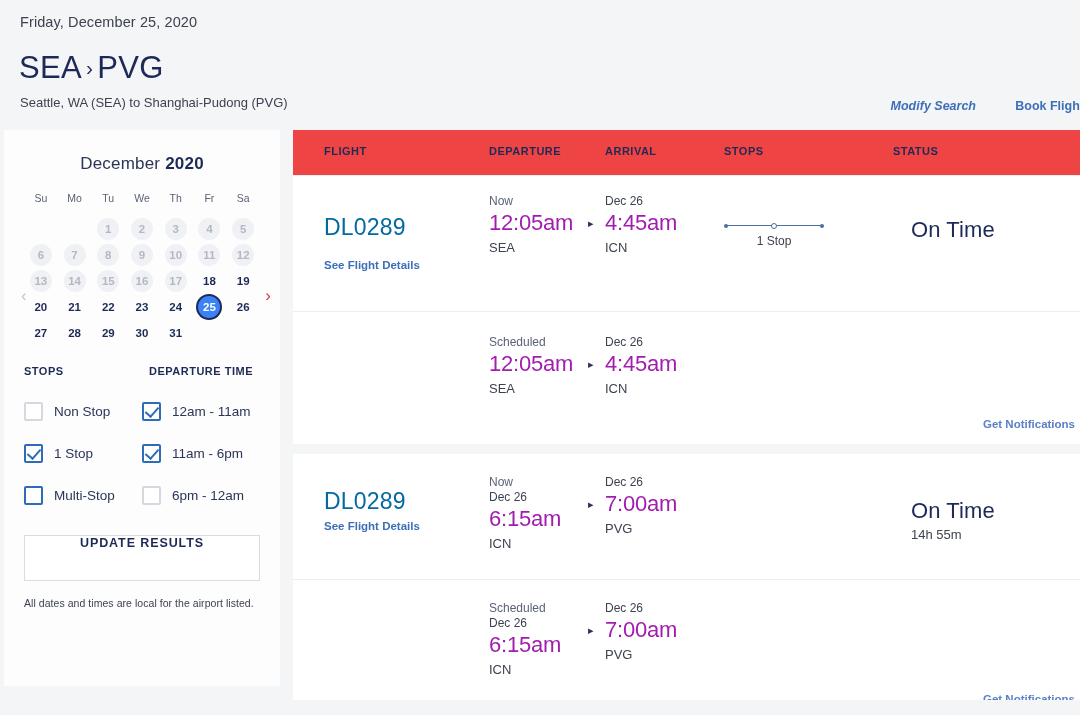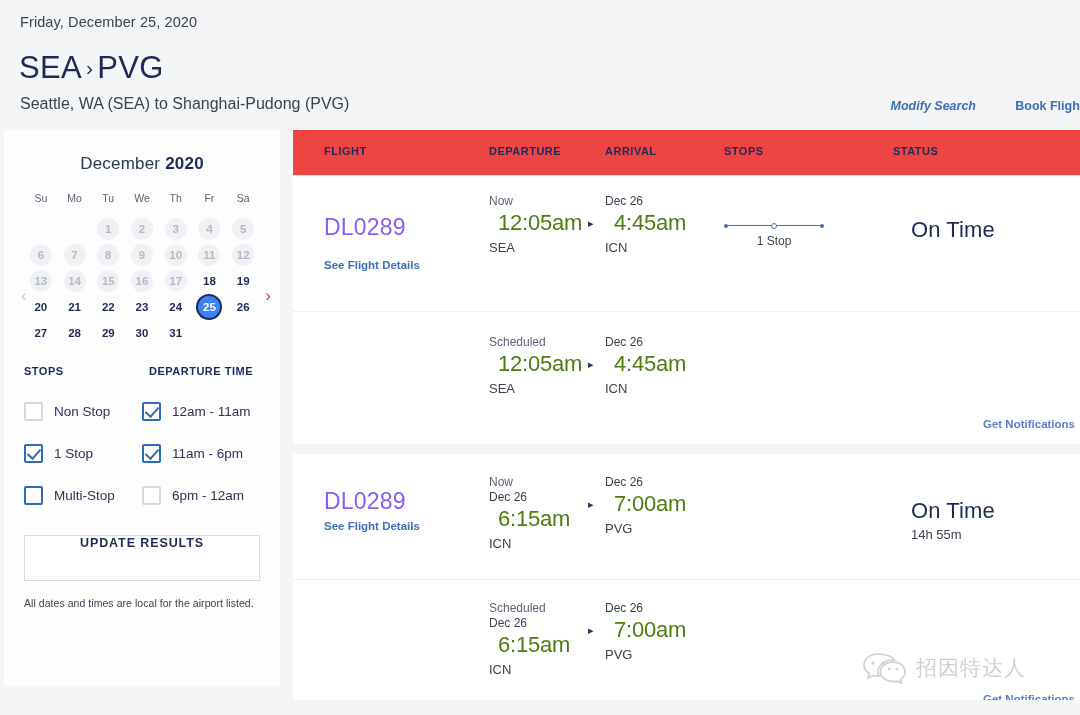--- a/index.html
+++ b/index.html
@@ -17,21 +17,21 @@
     position: absolute; left: 20px; top: 14px;
     font-size: 14.5px; color: #3c4250; letter-spacing: .1px;
   }
   .hdr-route {
     position: absolute; left: 19px; top: 50px;
     font-size: 31px; color: #1d2a57; font-weight: 400; letter-spacing: .3px;
   }
   .hdr-route .dot { font-size: 21px; vertical-align: 3px; padding: 0 4px; color:#1d2a57; }
   .hdr-sub {
     position: absolute; left: 20px; top: 95px;
-    font-size: 16px; color: #3c4250;
+    font-size: 13px; color: #3c4250;
   }
   .hdr-links { position: absolute; right: 0; top: 99px; height: 18px; }
   .hdr-link {
     position: absolute; top: 0;
     font-size: 12.5px; font-weight: bold; color: #3d6fb8; cursor: pointer; white-space: nowrap;
   }
   .hdr-link.modify { right: 104px; font-style: italic; }
   .hdr-link.book   { right: -4px; }
 
   
@@ -131,31 +131,31 @@
 
   .group { background: #fff; position: relative; }
   .group + .group { margin-top: 10px; }
   .row { position: relative; background: #fff; }
   .row.live { height: 135px; }
   .row.sched { height: 133px; border-top: 1px solid #eceef1; }
   .row.live2 { height: 125px; }
   .row.sched2 { height: 133px; border-top: 1px solid #eceef1; }
 
   .flight-no {
-    position: absolute; left: 31px; font-size: 23px; color: #8b5cf6; letter-spacing: .2px;
+    position: absolute; left: 31px; font-size: 23px; color: #0369a1; letter-spacing: .2px;
   }
   .flight-details {
     position: absolute; left: 31px; font-size: 11.5px; font-weight: bold;
     color: #3d6fb8; cursor: pointer;
   }
 
   .seg { position: absolute; }
   .seg .pre { font-size: 12px; color: #5a6275; line-height: 15px; }
   .seg .pre2 { font-size: 12px; color: #3c4250; line-height: 15px; }
-  .seg .time { font-size: 22px; color: #4d7c0f; letter-spacing: -.2px; line-height: 27px; margin-left: 9px; }
+  .seg .time { font-size: 22px; color: #a21caf; letter-spacing: -.2px; line-height: 27px; }
   .seg .code { font-size: 13px; color: #3c4250; line-height: 19px; margin-top: 2px; }
   .arrow-sep {
     position: absolute; font-size: 11px; color: #2b3557;
   }
 
   .stops-ind { position: absolute; width: 100px; text-align: center; }
   .stops-ind .line { position: relative; height: 7px; }
   .stops-ind .bar {
     position: absolute; left: 2px; right: 2px; top: 3px; height: 1px; background: #4a6fa5;
   }
@@ -456,26 +456,15 @@
               <div class="time">7:00am</div>
               <div class="code">PVG</div>
             </div>
             <div class="arrow-sep" style="left: 295px; top: 44px;">▸</div>
             <div class="notif" style="left: 690px; top: 113px;">Get Notifications</div>
           </div>
         </div>
       </div>
   </div>
 
-  <div class="watermark">
-    <svg width="46" height="34" viewBox="0 0 46 34">
-      <path d="M16 3C8 3 2 8 2 14c0 3.4 2 6.4 5.1 8.4L6 27l5-2.6c1.6.5 3.3.7 5 .7h1.2C16.4 23.8 16 22.3 16 20.7 16 14.2 22.6 9 30.8 9c.5 0 1 0 1.5.1C30.8 5.5 24 3 16 3z" fill="none" stroke="#8e9099" stroke-width="1.6"></path>
-      <circle cx="11" cy="12" r="1.6" fill="#8e9099"></circle>
-      <circle cx="21" cy="12" r="1.6" fill="#8e9099"></circle>
-      <path d="M31 11c-7 0-12.6 4.4-12.6 9.8 0 5.4 5.6 9.8 12.6 9.8 1.4 0 2.8-.2 4.1-.5L39.5 32l-1-3.6c3-1.8 4.6-4.5 4.6-7.6C43.1 15.4 38 11 31 11z" fill="none" stroke="#8e9099" stroke-width="1.6"></path>
-      <circle cx="27" cy="18" r="1.3" fill="#8e9099"></circle>
-      <circle cx="35" cy="18" r="1.3" fill="#8e9099"></circle>
-    </svg>
-    <div class="wm-text">招因特达人</div>
-  </div>
 
   <div class="bottom-strip"></div>
 </div>
 
 </body></html>

